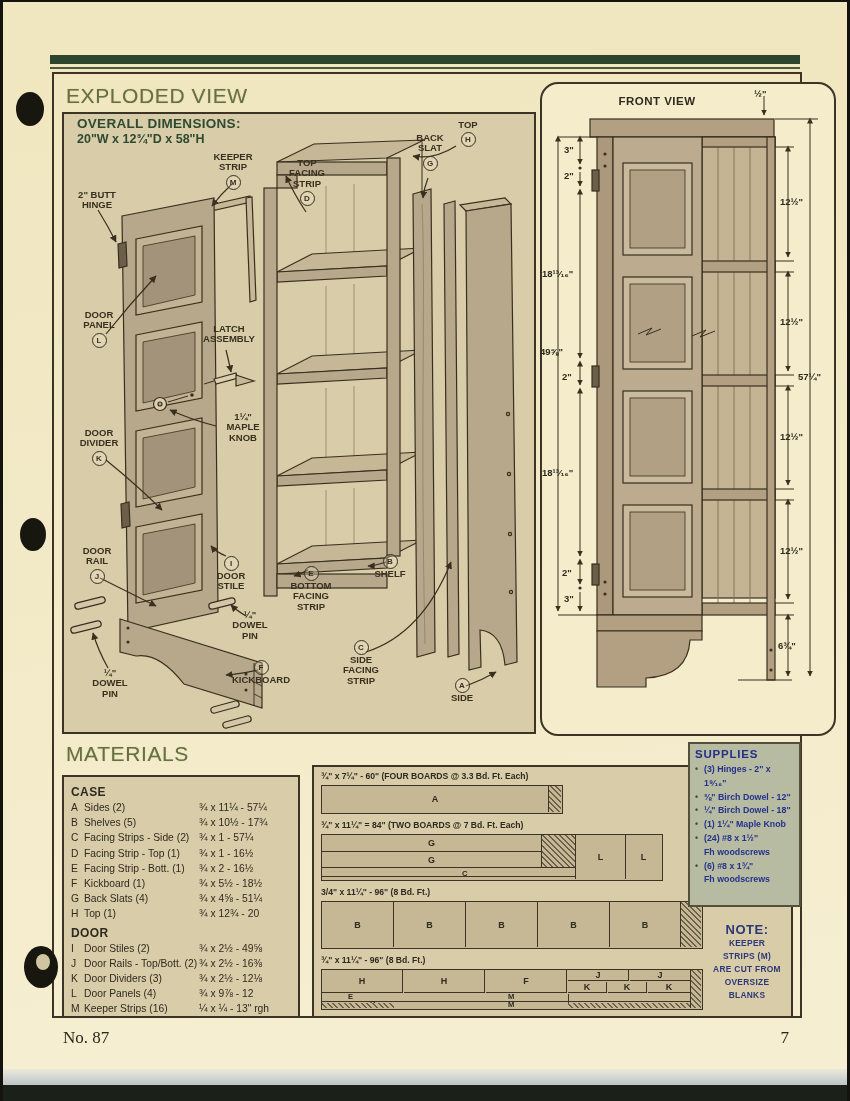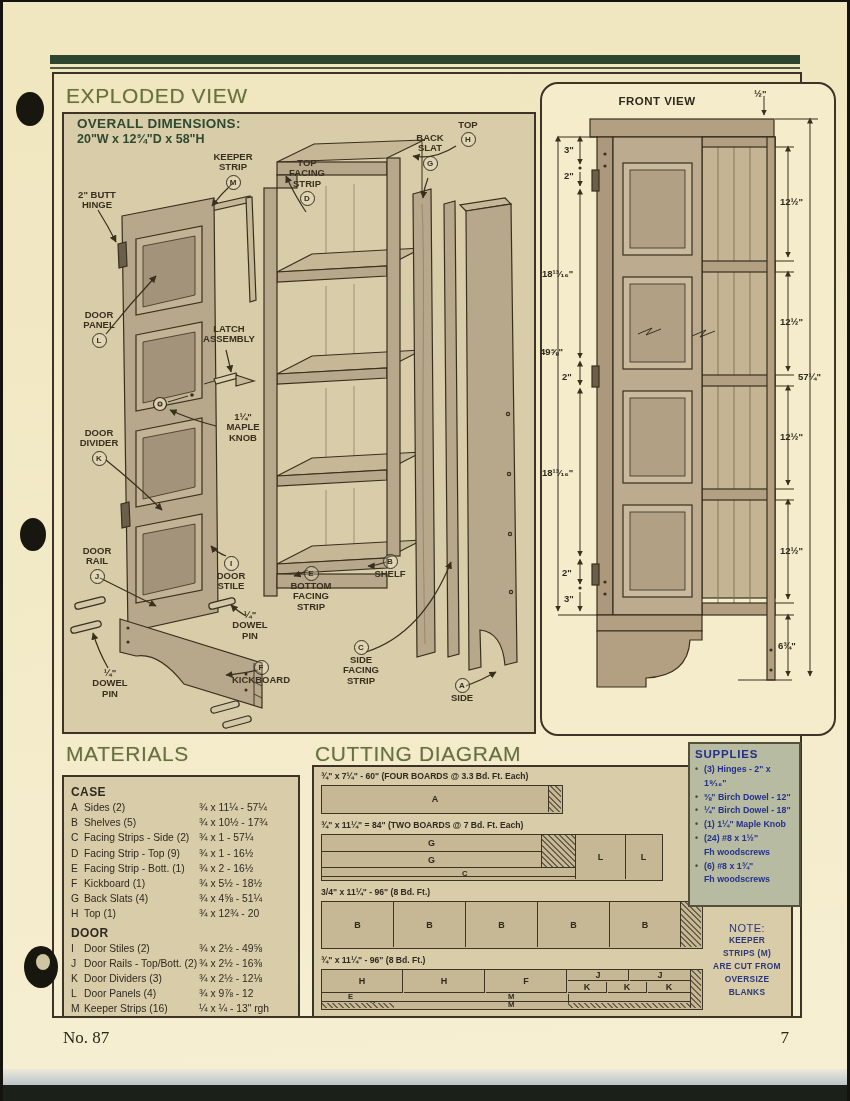--- a/index.html
+++ b/index.html
@@ -57,21 +57,21 @@
   .vline{position:absolute;background:#3b3427;width:1px;}
 
   
   .sup-title{text-align:left;font-weight:bold;font-size:11.5px;letter-spacing:.8px;color:#22308a;margin-bottom:3px;}
   .sup-item{display:flex;font-weight:bold;font-size:8.8px;line-height:13.8px;color:#24328c;}
   .sup-b{width:9px;flex:none;color:#42502e;font-size:9px;}
   .sup-ind{width:9px;flex:none;}
 
   
   .note{position:absolute;left:694px;top:920px;width:100px;text-align:center;z-index:6;color:#2c3878;}
-  .note .nt{font-weight:normal;font-size:11px;letter-spacing:.5px;}
+  .note .nt{font-weight:bold;font-size:13px;letter-spacing:.5px;}
   .note .nb{font-weight:bold;font-size:8.4px;line-height:1.55;white-space:pre-line;letter-spacing:.3px;}
 
   
   .footer{position:absolute;left:0;top:1026px;width:844px;height:30px;
           font-family:"Liberation Serif","DejaVu Serif",serif;font-size:17px;color:#2b261c;}
   .f-l{position:absolute;left:60px;}
   .f-c{position:absolute;left:0;width:100%;text-align:center;}
   .f-r{position:absolute;right:58px;}
 
   
@@ -379,21 +379,21 @@
               <span class="m-name">Shelves (5)</span>
               <span class="m-dim">¾ x 10½ - 17¾</span>
             </div>
             <div class="m-row">
               <span class="m-id">C</span>
               <span class="m-name">Facing Strips - Side (2)</span>
               <span class="m-dim">¾ x 1 - 57¼</span>
             </div>
             <div class="m-row">
               <span class="m-id">D</span>
-              <span class="m-name">Facing Strip - Top (9)</span>
+              <span class="m-name">Facing Strip - Top (1)</span>
               <span class="m-dim">¾ x 1 - 16½</span>
             </div>
             <div class="m-row">
               <span class="m-id">E</span>
               <span class="m-name">Facing Strip - Bott. (1)</span>
               <span class="m-dim">¾ x 2 - 16½</span>
             </div>
             <div class="m-row">
               <span class="m-id">F</span>
               <span class="m-name">Kickboard (1)</span>
@@ -434,21 +434,20 @@
             </div>
             <div class="m-row">
               <span class="m-id">M</span>
               <span class="m-name">Keeper Strips (16)</span>
               <span class="m-dim">¼ x ¼ - 13" rgh</span>
             </div>
           </div>
     </div>
   </div>
 
-  <div class="h-olive" style="left:312px;top:740px;">CUTTING DIAGRAM</div>
   <div class="cutbox">
 
     <div class="cut-cap" style="left:7px;top:4px;">¾" x 7¼" - 60"  (FOUR BOARDS @ 3.3 Bd. Ft. Each)</div>
     <div class="board" style="left:7px;top:18px;width:242px;height:29px;">
       <div class="bcell" style="left:0;top:0;width:226px;height:26px;">A</div>
       <div class="hatch bL" style="left:226px;top:0;width:13px;height:26px;"></div>
     </div>
 
     <div class="cut-cap" style="left:7px;top:53px;">¾" x 11¼" = 84"  (TWO BOARDS @ 7 Bd. Ft. Each)</div>
     <div class="board" style="left:7px;top:67px;width:342px;height:47px;">

